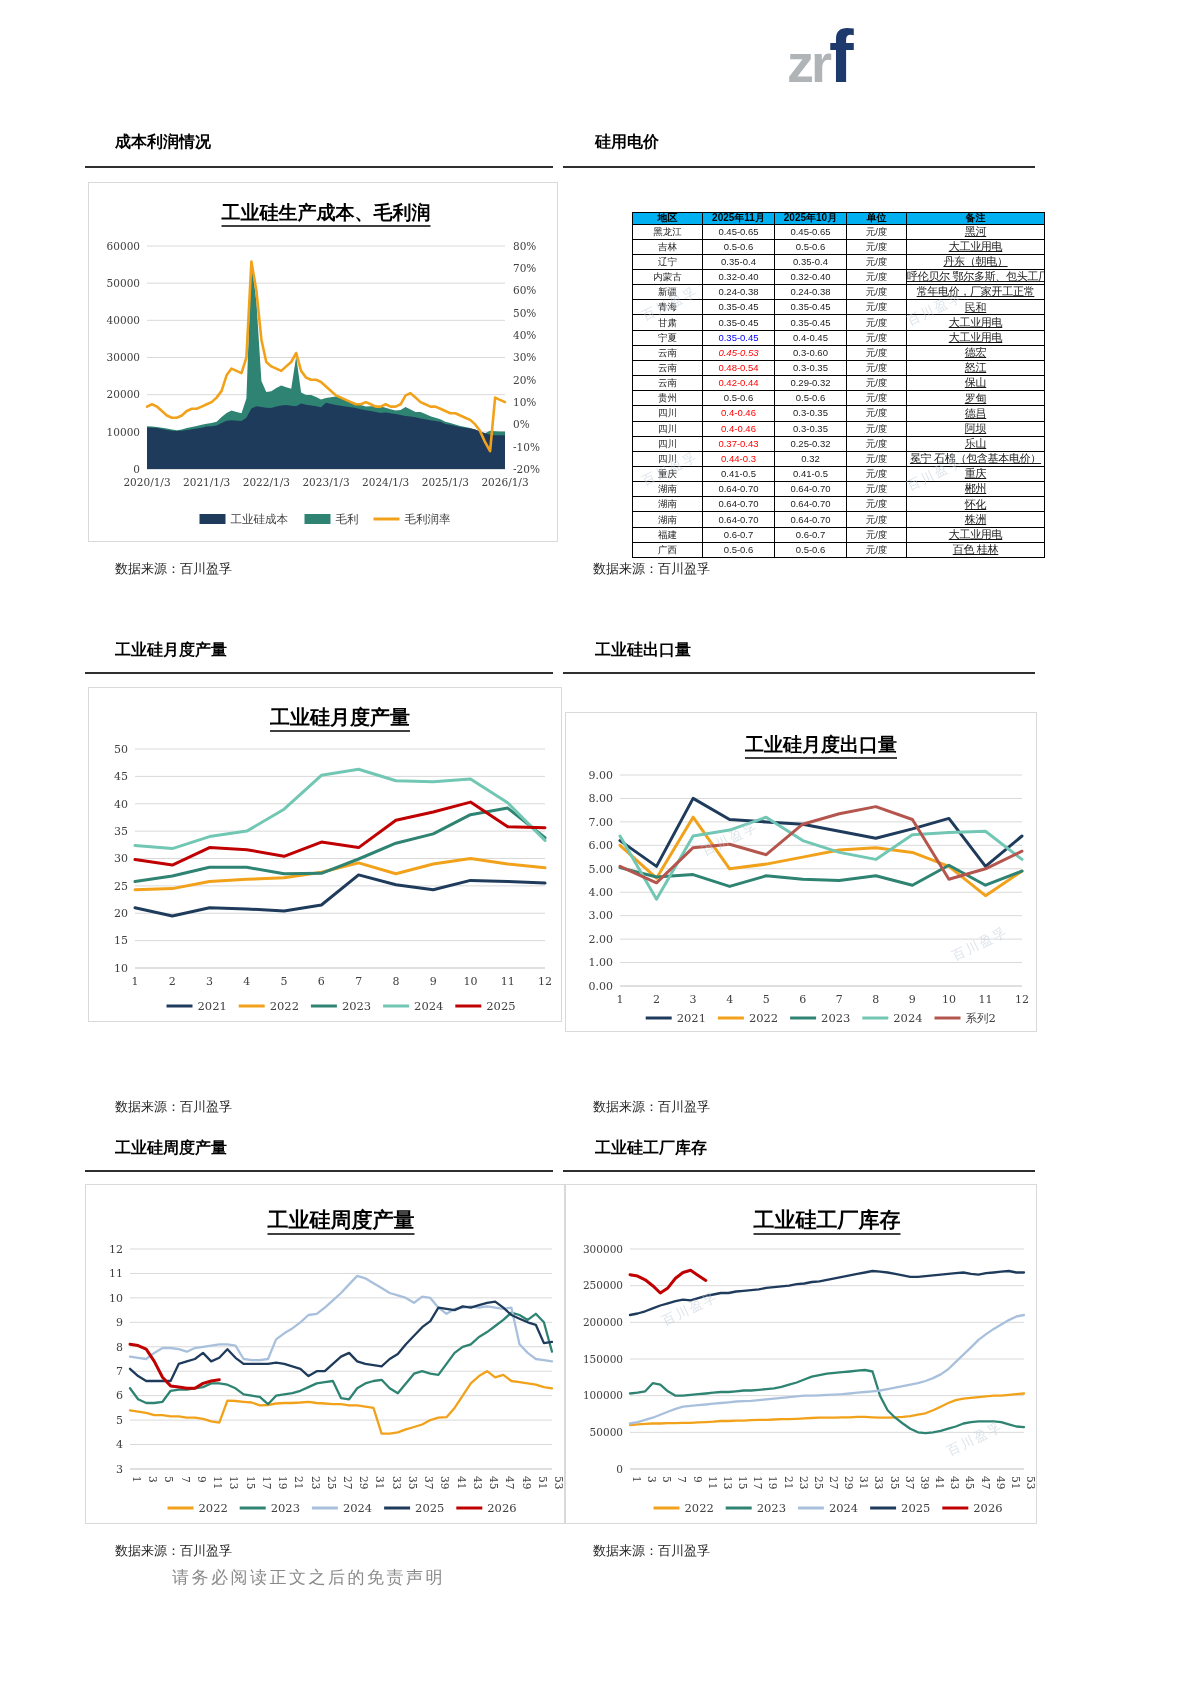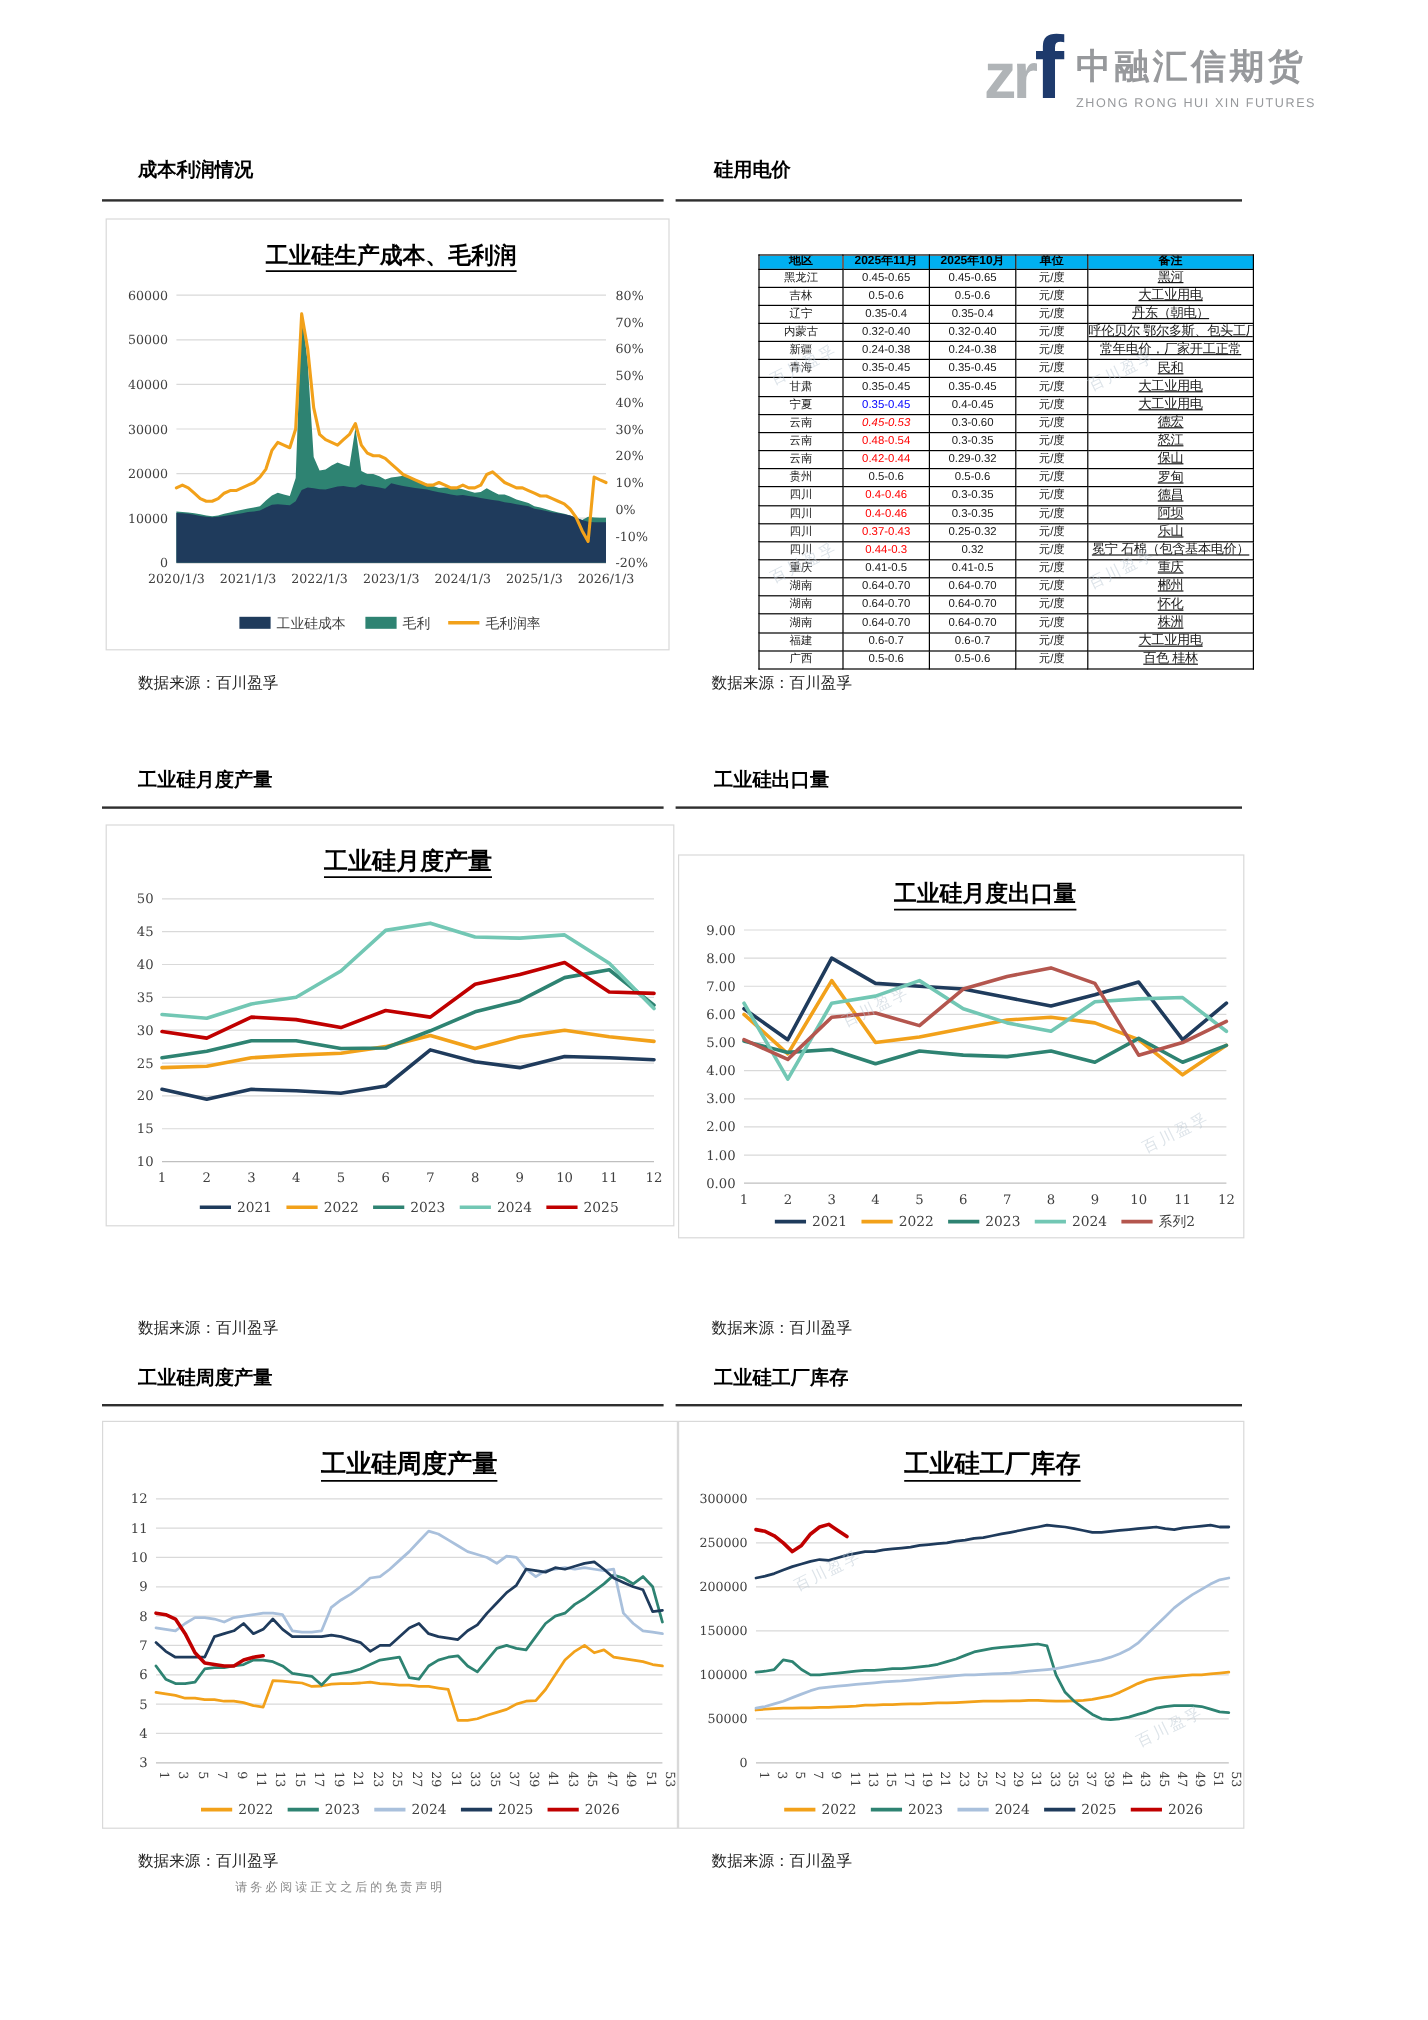--- a/index.html
+++ b/index.html
@@ -1,19 +1,19 @@
 <!DOCTYPE html>
 <html><head>
 <meta charset="utf-8">
 <style>
   html,body{margin:0;padding:0;background:#ffffff;}
   .page{position:relative;width:1190px;height:1683px;background:#fff;overflow:hidden;
         font-family:"Liberation Serif","DejaVu Serif",serif;}
   
-  .logo{position:absolute;left:787px;top:20px;display:flex;align-items:flex-start;margin-left:33px;}
+  .logo{position:absolute;left:787px;top:20px;display:flex;align-items:flex-start;}
   .logo-mark{font-family:"Liberation Sans","DejaVu Sans",sans-serif;font-weight:bold;line-height:1;}
   .lz{font-size:54px;color:#b0b4b7;letter-spacing:-3px;}
   .lf{font-size:74px;color:#1e3a6c;}
   .logo-text{margin-left:10px;padding-top:16px;font-family:"Liberation Sans","DejaVu Sans",sans-serif;}
   .lcn{font-size:29px;font-weight:bold;color:#97999c;letter-spacing:3px;}
   .len{font-size:10.5px;color:#97999c;letter-spacing:1.3px;margin-top:4px;}
   
   .sec{position:absolute;font-family:"Liberation Sans","DejaVu Sans",sans-serif;
        font-weight:bold;font-size:16px;color:#000;text-align:right;}
   .rule{position:absolute;height:2px;background:#2f2f2f;}
@@ -23,37 +23,33 @@
   
   .tablewrap{position:absolute;margin-left:25px;}
   .tablewrap table{width:100%;height:100%;border-collapse:collapse;table-layout:fixed;
        font-family:"Liberation Sans","DejaVu Sans",sans-serif;}
   .tablewrap th,.tablewrap td{border:1px solid #000;text-align:center;font-size:9.5px;
        padding:0;line-height:1.05;white-space:nowrap;overflow:hidden;color:#1a1a1a;}
   .tablewrap thead th{background:#00b0f0;font-weight:bold;font-size:10px;color:#000;}
   .tablewrap td:last-child{font-size:11px;letter-spacing:-0.3px;text-decoration:underline;}
   
   .src{position:absolute;font-size:13px;color:#262626;}
-  .footer{position:absolute;font-size:10px;color:#8a8a8a;letter-spacing:2.5px;margin-left:24px;}
+  .footer{position:absolute;font-size:17px;color:#8a8a8a;letter-spacing:2.5px;}
   
   .wm{position:absolute;color:#bcc9d4;opacity:.5;transform:rotate(-26deg);
       font-size:13px;letter-spacing:2px;pointer-events:none;
       font-family:"Liberation Sans","DejaVu Sans",sans-serif;}
 </style>
 </head>
 <body>
 
 <div class="page">
 
   <div class="logo">
     <div class="logo-mark"><span class="lz">zr</span><span class="lf">f</span></div>
-    <div class="logo-text">
-      <div class="lcn">中融汇信期货</div>
-      <div class="len">ZHONG RONG HUI XIN FUTURES</div>
-    </div>
   </div>
 
   <div class="sec" style="left:115px;top:132px;">成本利润情况</div>
   <div class="sec" style="left:595px;top:132px;">硅用电价</div>
   <div class="rule" style="left:85px;top:166px;width:468px;"></div>
   <div class="rule" style="left:563px;top:166px;width:472px;"></div>
 
   <div class="chartbox" id="chart1" style="left:88px;top:182px;width:468px;height:358px;">
       <svg viewBox="0 0 468 358" style="font-family:&quot;DejaVu Serif&quot;,&quot;Liberation Serif&quot;,serif">
         <line x1="58" x2="416" y1="286" y2="286" stroke="#bfbfbf" stroke-width="1"></line>

